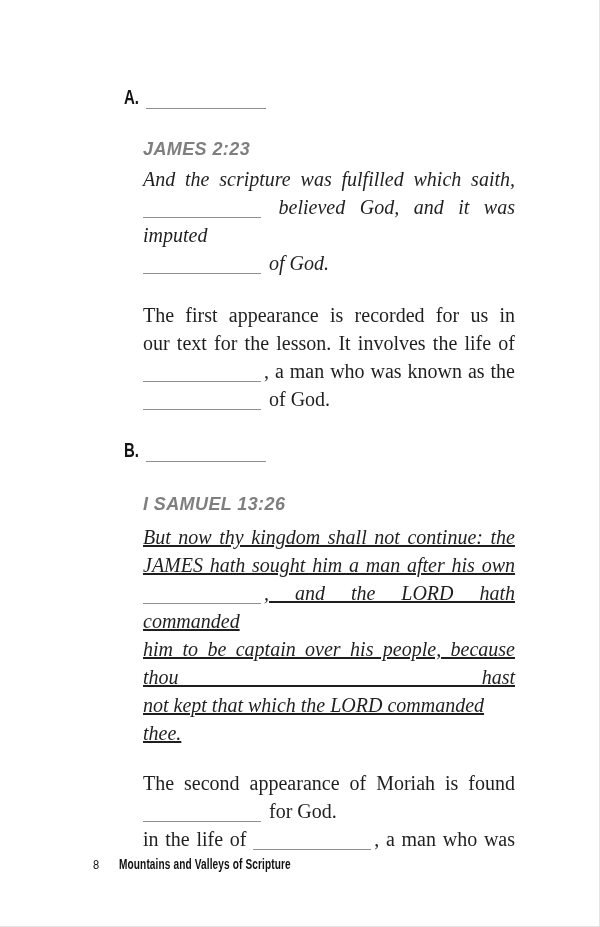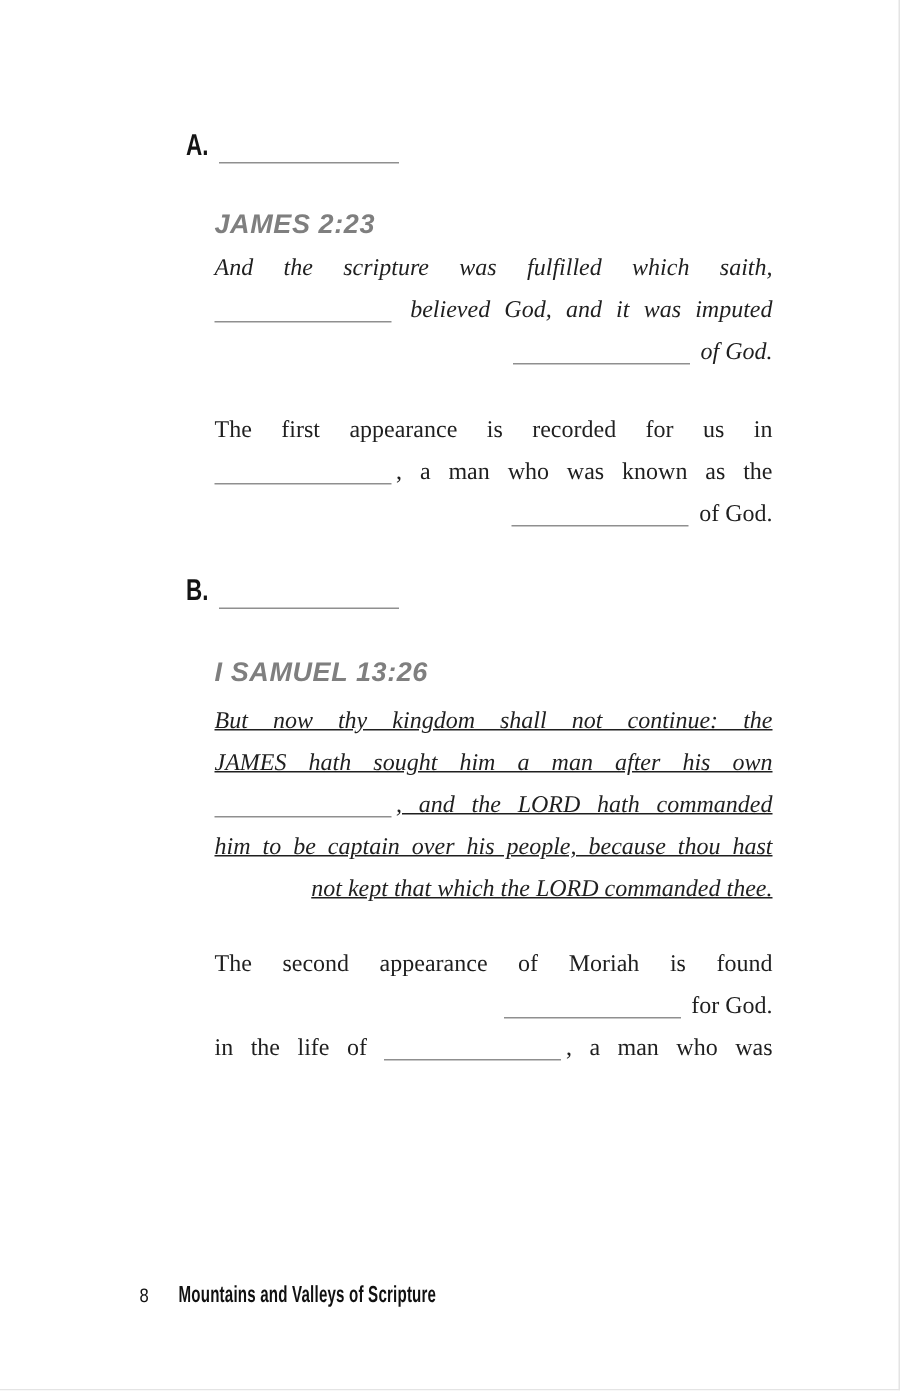--- a/index.html
+++ b/index.html
@@ -52,28 +52,28 @@
     line-height:18px;
     color:var(--heading-gray,#7f7f7f);
     margin-top:26px;
     margin-left:19px;
     white-space:nowrap;
   }
   .section-b .reference{margin-top:28px;}
   .para{
     margin-left:19px;
     width:372px;
-    font-size:16px;
+    font-size:20px;
     line-height:28px;
   }
   .para.scripture{font-style:italic;margin-top:7px;}
   .section-b .para.scripture{margin-top:10px;text-decoration:underline;}
   .para.explanation{margin-top:24px;}
   .section-b .para.explanation{margin-top:22px;}
-  .line{white-space:normal;text-align:right;}
+  .line{white-space:normal;}
   .line.just{
     text-align:justify;
     text-align-last:justify;
   }
   .inline-blank{
     vertical-align:-4px;
     margin-right:3px;
   }
   .footer{
     position:absolute;
@@ -112,20 +112,21 @@
           <span class="blank label-blank" style="width: 120px;"></span>
         </div>
         <div class="reference">JAMES 2:23</div>
         <div class="para scripture">
           <div class="line just">And the scripture was fulfilled which saith,</div>
           <div class="line just"><span class="blank inline-blank" style="width: 118px;"></span> believed God, and it was imputed</div>
           <div class="line"><span class="blank inline-blank" style="width: 118px;"></span> of God.</div>
         </div>
         <div class="para explanation">
           <div class="line just">The first appearance is recorded for us in</div>
+          <div class="line just">our text for the lesson. It involves the life of</div>
           <div class="line just"><span class="blank inline-blank" style="width: 118px;"></span>, a man who was known as the</div>
           <div class="line"><span class="blank inline-blank" style="width: 118px;"></span> of God.</div>
         </div>
       </div>
       <div class="section section-b">
         <div class="label-row">
           <span class="label-text">B.</span>
           <span class="blank label-blank" style="width: 120px;"></span>
         </div>
         <div class="reference">I SAMUEL 13:26</div>

